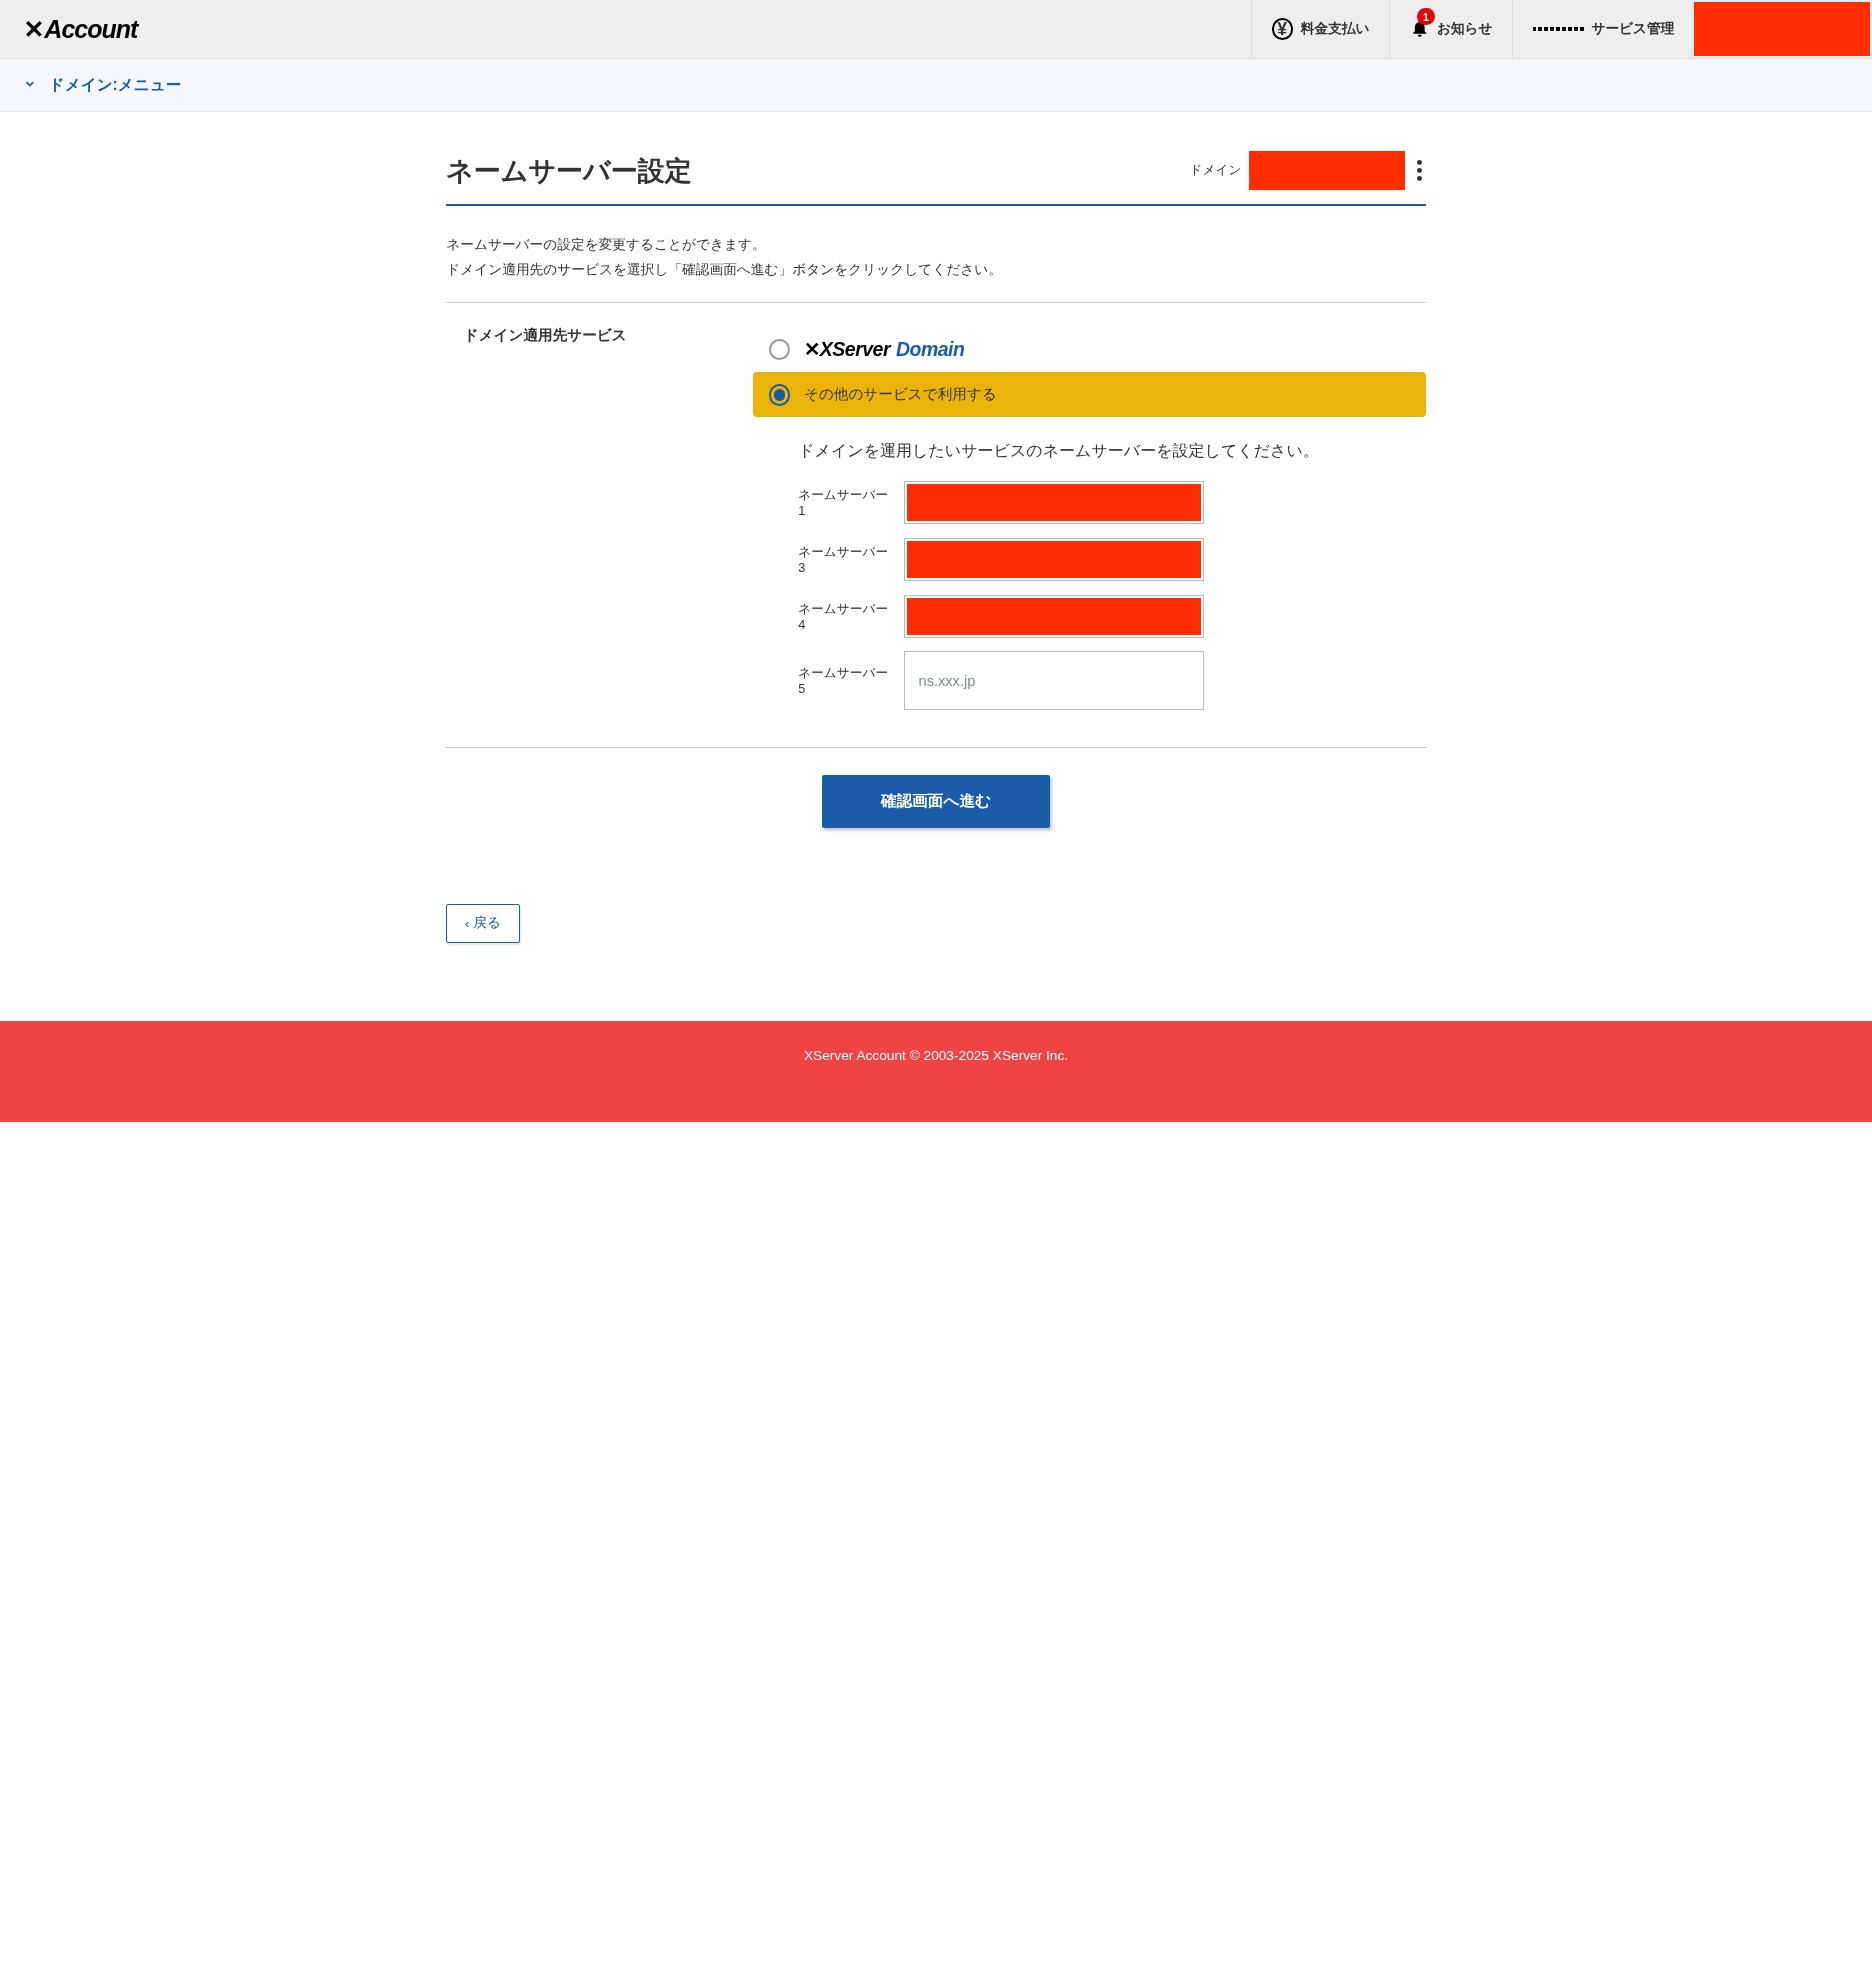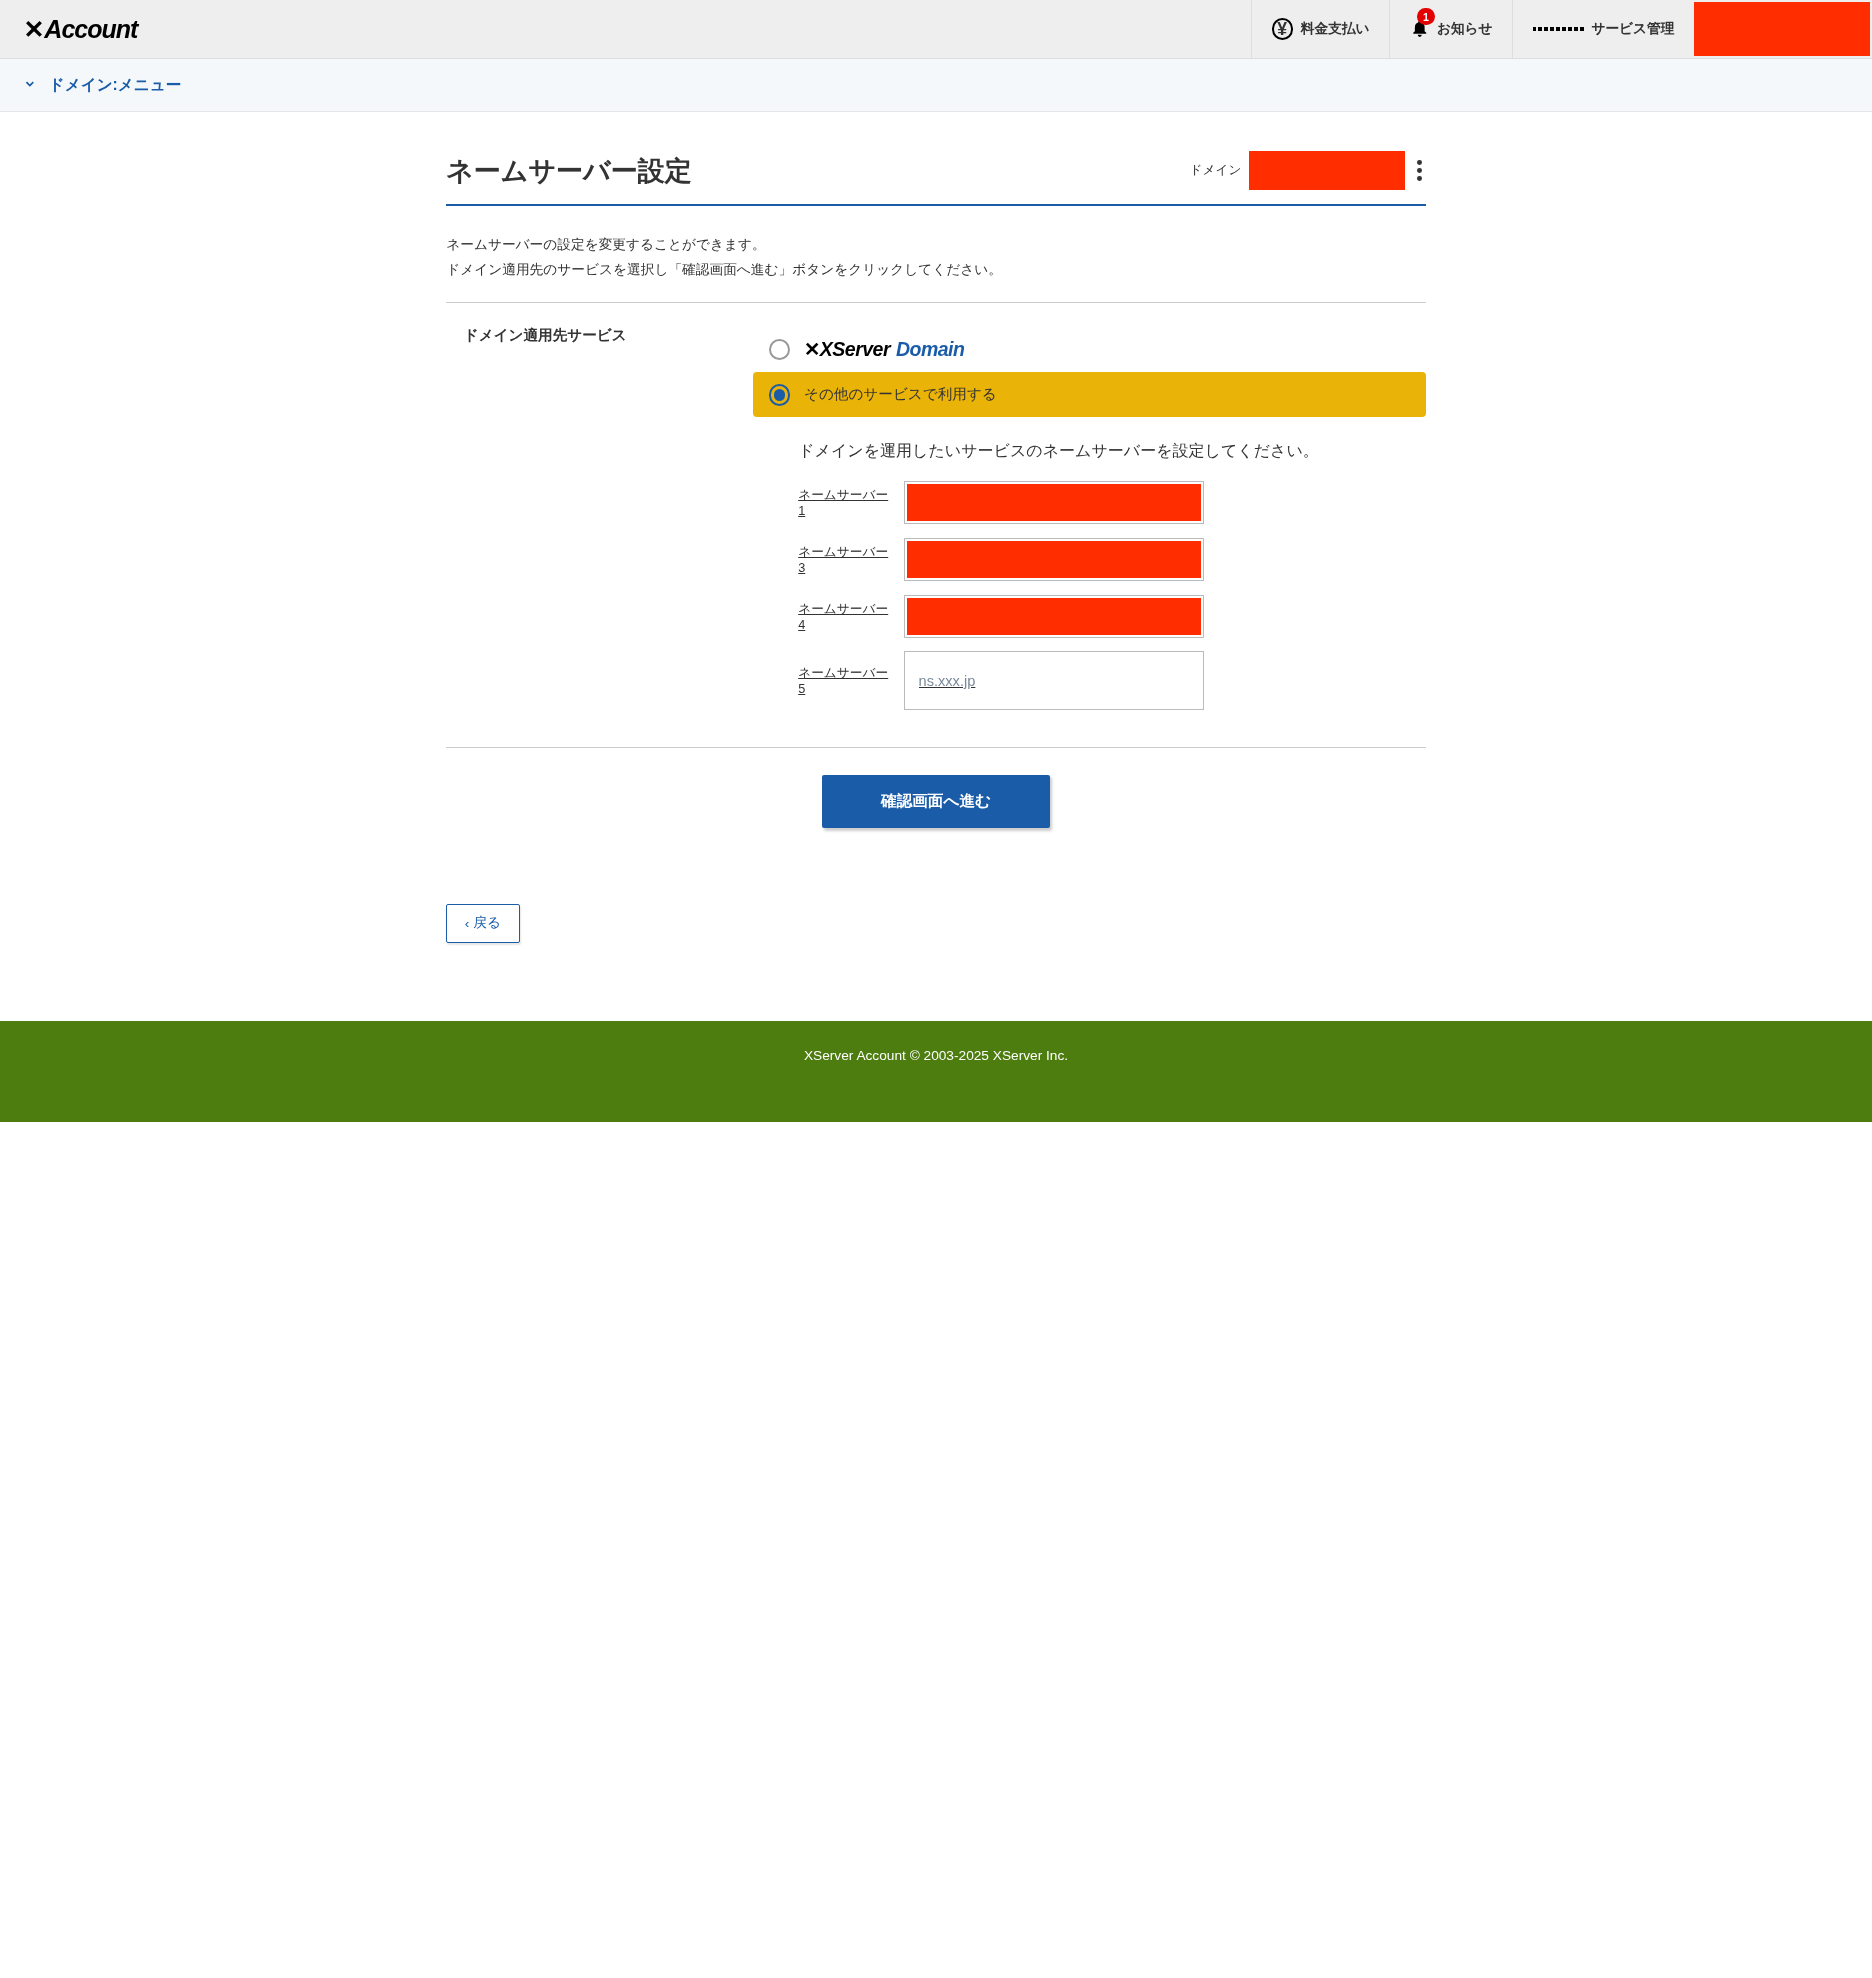--- a/index.html
+++ b/index.html
@@ -213,21 +213,20 @@
     .ns-hint {
       font-size: 16px;
       margin-bottom: 19.5px;
       color: #333;
     }
     .ns-row {
       display: flex;
       align-items: center;
       gap: 11.7px;
       margin-bottom: 13.7px;
-      text-decoration: underline;
     }
     .ns-row label {
       width: 94px;
       font-size: 12.7px;
       color: #333;
       text-align: left;
     }
     .ns-row input {
       width: 300px;
       height: 59px;
@@ -276,21 +275,21 @@
       padding: 9.8px 17.6px;
       font-size: 13.7px;
       cursor: pointer;
       border-radius: 2px;
       display: inline-flex;
       align-items: center;
       gap: 3.9px;
       box-shadow: 1px 2px 2px rgba(0,0,0,0.1);
     }
     .footer {
-      background: #4d7c0f;
+      background: #ef4444;
       color: #fff;
       text-align: center;
       padding: 27px 0 59px;
       font-size: 13.7px;
     }
     .yen-icon {
       display: inline-flex;
       width: 21.5px;
       height: 21.5px;
       border: 2px solid #000;

